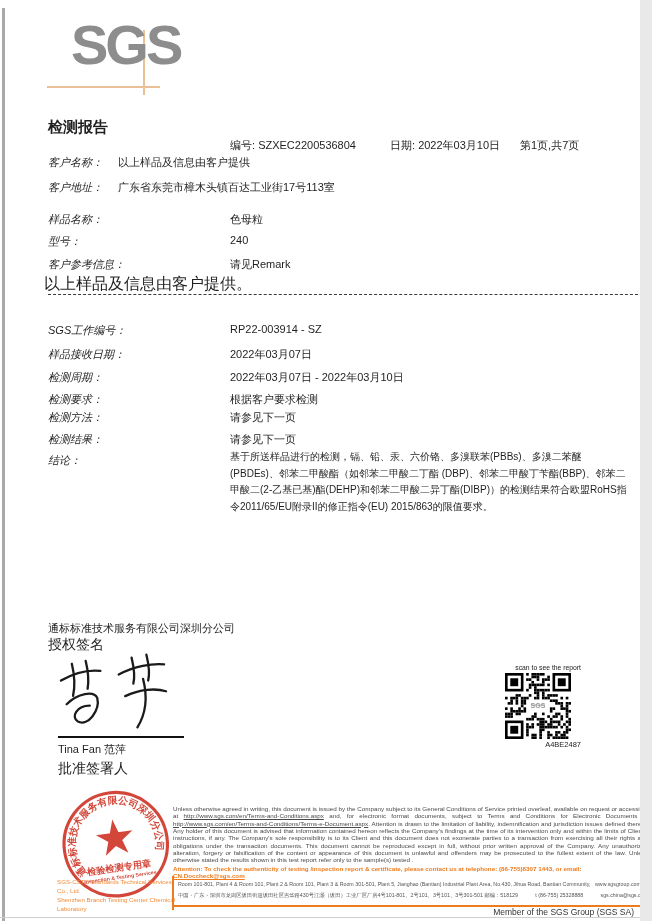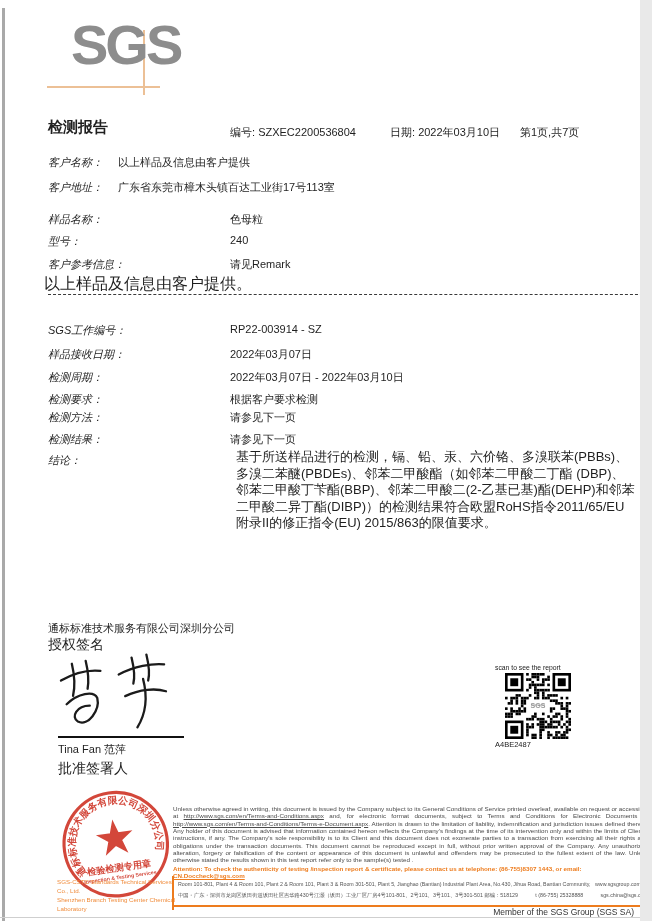--- a/index.html
+++ b/index.html
@@ -12,46 +12,46 @@
   
   .logo{position:absolute;left:47px;top:28px;width:130px;height:70px;}
   .logo-text{position:absolute;left:24px;top:-16px;font-size:56px;font-weight:700;
              letter-spacing:-3px;color:#8d8d8d;font-family:"Liberation Sans",sans-serif;}
   .logo-hline{position:absolute;left:0;top:58px;width:113px;height:2px;background:#ecc096;}
   .logo-vline{position:absolute;left:96px;top:2px;width:2px;height:65px;background:#ecc096;}
 
   
   .title-row{position:absolute;left:0;top:118px;width:652px;height:22px;}
   .doc-title{position:absolute;left:48px;top:0;margin:0;font-size:15px;font-weight:700;}
-  .meta{position:absolute;top:7px;font-size:11px;white-space:nowrap;}
+  .meta{position:absolute;top:20px;font-size:11px;white-space:nowrap;}
   .meta-no{left:230px;}
   .meta-date{left:390px;}
   .meta-page{left:520px;}
 
   
   .row{position:absolute;left:0;width:652px;font-size:11px;white-space:nowrap;}
   .lbl{position:absolute;left:48px;font-style:italic;}
   .valA{position:absolute;left:118px;}
   .valB{position:absolute;left:230px;}
   .note{position:absolute;left:44px;font-size:16px;}
   .dashed-sep{position:absolute;left:48px;top:294px;width:600px;border-top:1.4px dashed #3a3a3a;}
 
   .conclusion-text{position:absolute;left:230px;top:449px;width:400px;
-                   font-size:13px;line-height:16.5px;white-space:normal;text-align:left;margin-left:6px;}
+                   font-size:10px;line-height:16.5px;white-space:normal;text-align:left;}
 
   
   .sig-company{position:absolute;left:48px;top:621px;font-size:11px;}
   .sig-auth{position:absolute;left:48px;top:636px;font-size:14px;}
   .sig-svg{position:absolute;left:52px;top:650px;}
   .sig-line{position:absolute;left:58px;top:736px;width:126px;height:2px;background:#111;}
   .sig-name{position:absolute;left:58px;top:742px;font-size:11px;}
   .sig-role{position:absolute;left:58px;top:760px;font-size:14px;}
 
   
-  .qr-block{position:absolute;left:495px;top:664px;width:86px;text-align:left;}
+  .qr-block{position:absolute;left:495px;top:664px;width:86px;text-align:right;}
   .qr-caption{font-size:6.8px;color:#222;}
   .qr-svg{display:block;margin:2px auto 0;}
   .qr-code-text{font-size:7.5px;color:#222;margin-top:1px;}
 
   
   .stamp{position:absolute;left:56px;top:786px;width:120px;height:120px;
          transform:rotate(-8deg);opacity:.93;}
   .lab-lines{position:absolute;left:57px;top:877px;width:120px;font-size:6.2px;
              line-height:9px;color:#f08c3c;}
   .disclaimer{position:absolute;left:173px;top:805px;width:475px;font-size:6.25px;

